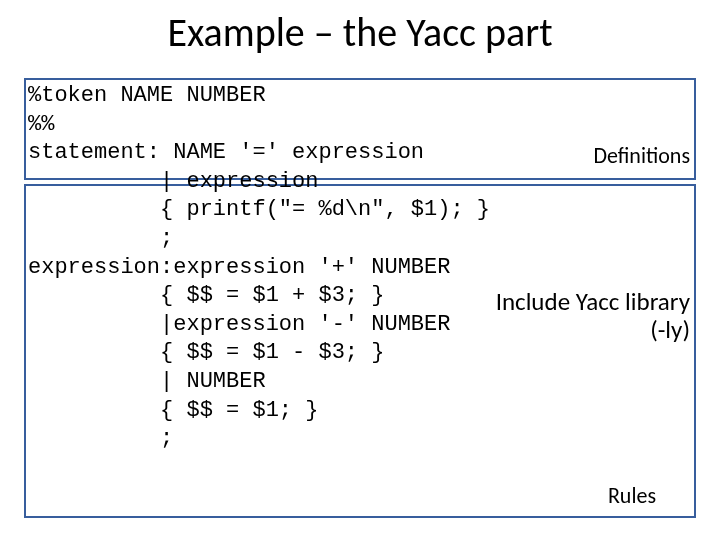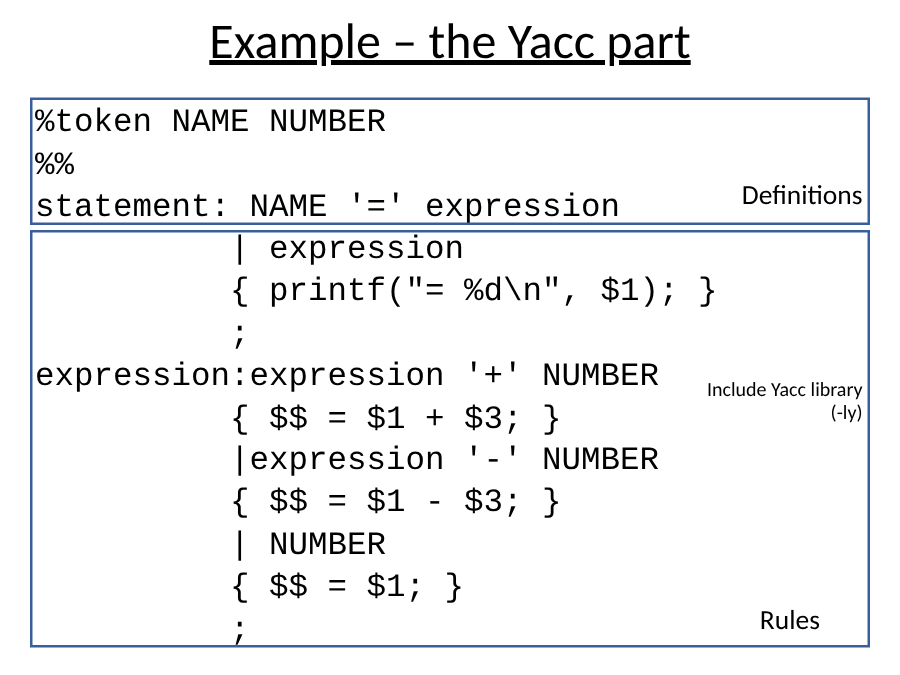--- a/index.html
+++ b/index.html
@@ -10,37 +10,36 @@
     height: 540px;
     background: #fff;
     font-family: Calibri, Arial, sans-serif;
     color: #000;
     position: relative;
   }
   .slide {
     width: 720px;
     height: 540px;
     position: relative;
-    text-decoration: underline;
   }
   .title {
     text-align: center;
     font-size: 40px;
     font-weight: 400;
     margin: 0;
     padding-top: 8px;
     padding-bottom: 8px;
   }
   .code-area {
     position: absolute;
     left: 28px;
     top: 82px;
     width: 664px;
     font-family: "Courier New", monospace;
-    font-size: 26px;
+    font-size: 22px;
     line-height: 1.3;
     white-space: pre;
   }
   .box {
     position: absolute;
     border: 2px solid #385e9d;
     background: transparent;
   }
   .box-top {
     left: 24px;
@@ -61,22 +60,22 @@
     color: #000;
     text-align: right;
   }
   .lbl-def {
     right: 30px;
     top: 142px;
     text-align: right;
   }
   .lbl-inc {
     right: 30px;
-    top: 304px;
-    font-size: 16px;
+    top: 288px;
+    font-size: 25px;
     line-height: 1.1;
   }
   .lbl-rules {
     right: 64px;
     top: 482px;
   }
 </style>
 </head>
 <body>
 <div class="slide">

